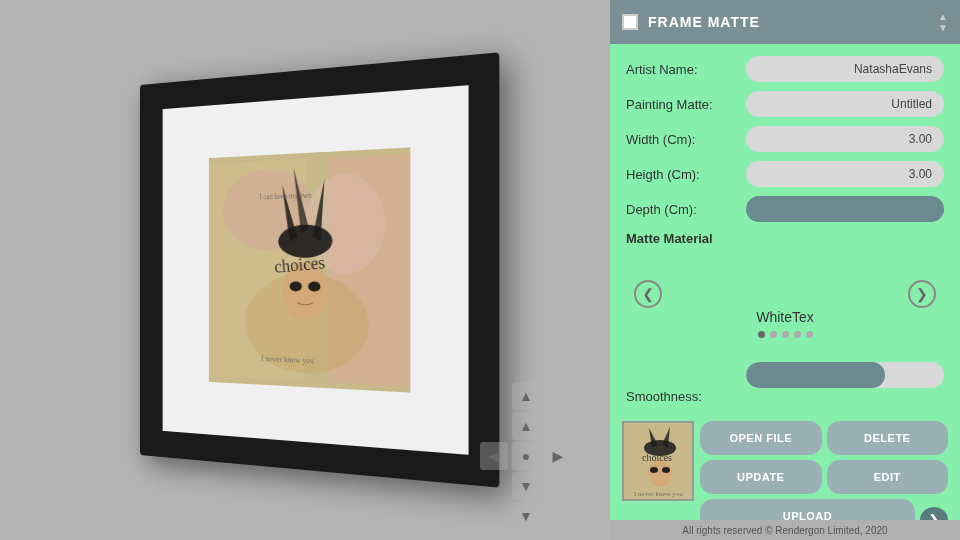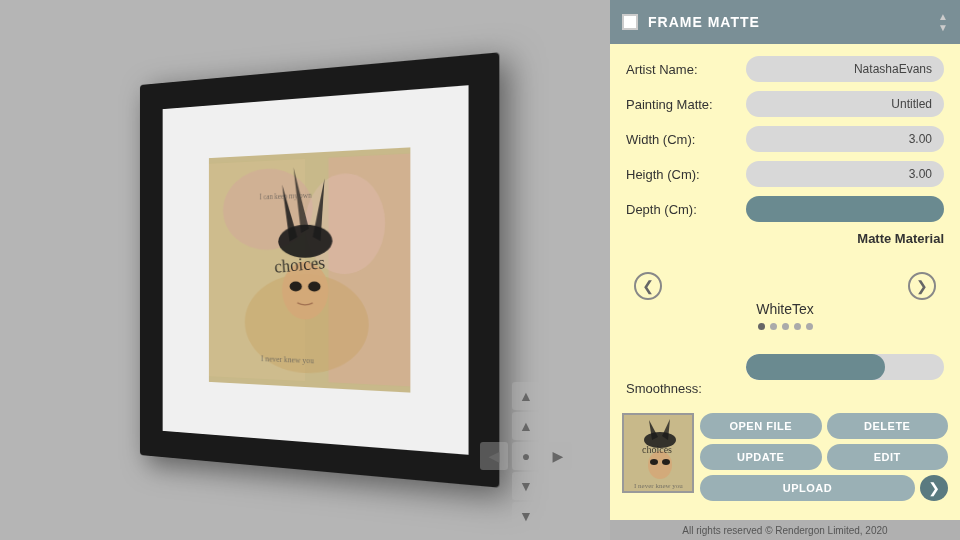--- a/index.html
+++ b/index.html
@@ -90,21 +90,21 @@
       border: none;
       border-radius: 3px;
     }
 
     
     .right-panel {
       position: absolute;
       right: 0; top: 0;
       width: 350px;
       height: 540px;
-      background: #fef9c3;
+      background: #86efac;
     }
 
     
     .header-bar {
       display: flex;
       align-items: center;
       background: #7a8f96;
       height: 44px;
       padding: 0 12px;
       gap: 10px;
@@ -171,22 +171,21 @@
 
     .form-input.dark-fill {
       background: #6a8a90;
       color: #fff;
     }
 
     .matte-label {
       font-size: 13px;
       font-weight: 600;
       color: #333;
-      margin-bottom: 8px;
-      text-align: right;
+      margin-bottom: 16px;
     }
 
     
     .material-selector {
       display: flex;
       align-items: center;
       justify-content: space-between;
       margin: 0 0 6px 0;
       padding: 0 8px;
     }
@@ -315,21 +314,21 @@
       flex: 1;
     }
 
     .btn-row {
       display: flex;
       gap: 5px;
     }
 
     .action-btn {
       flex: 1;
-      height: 26px;
+      height: 34px;
       border-radius: 13px;
       border: none;
       background: #9ab0b5;
       color: #fff;
       font-size: 11px;
       font-weight: bold;
       cursor: pointer;
       letter-spacing: 0.5px;
     }
 

